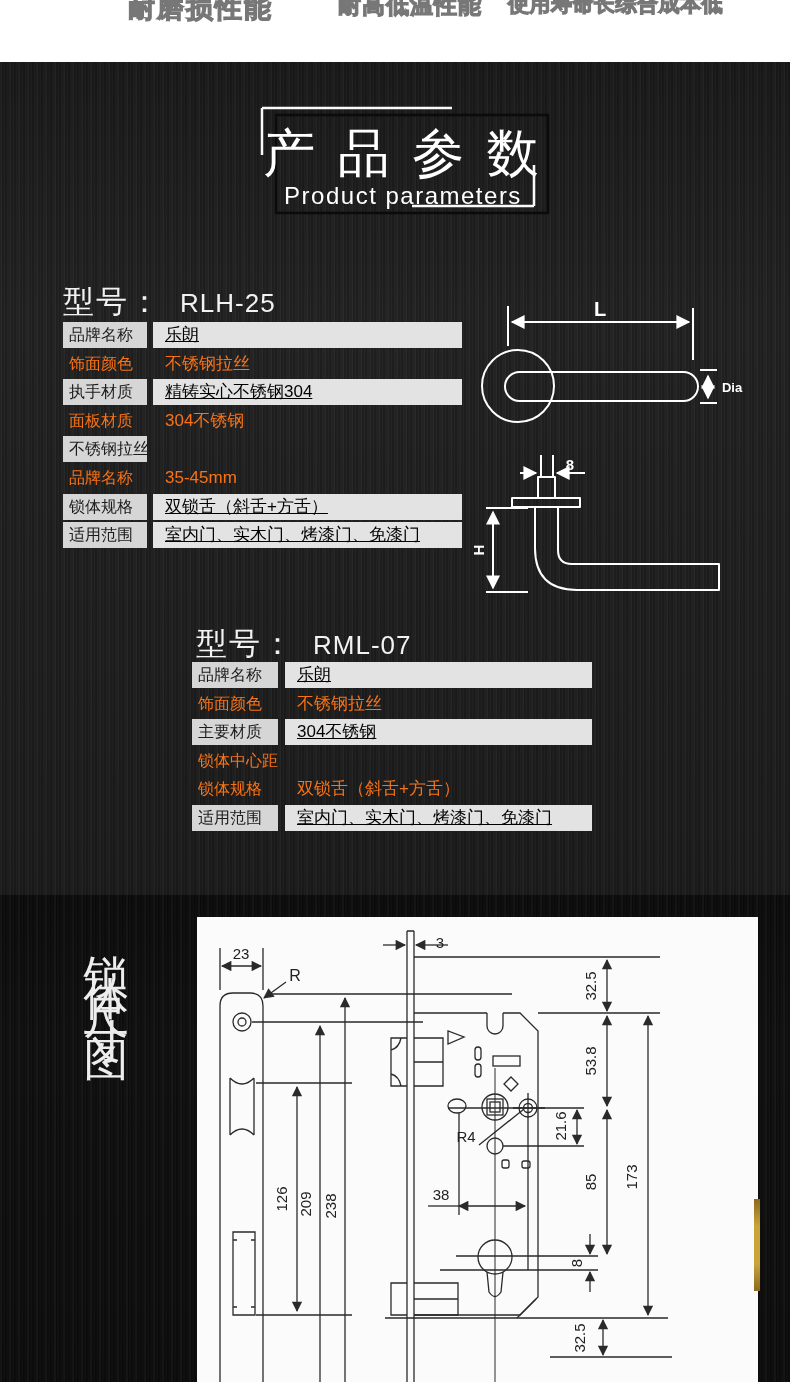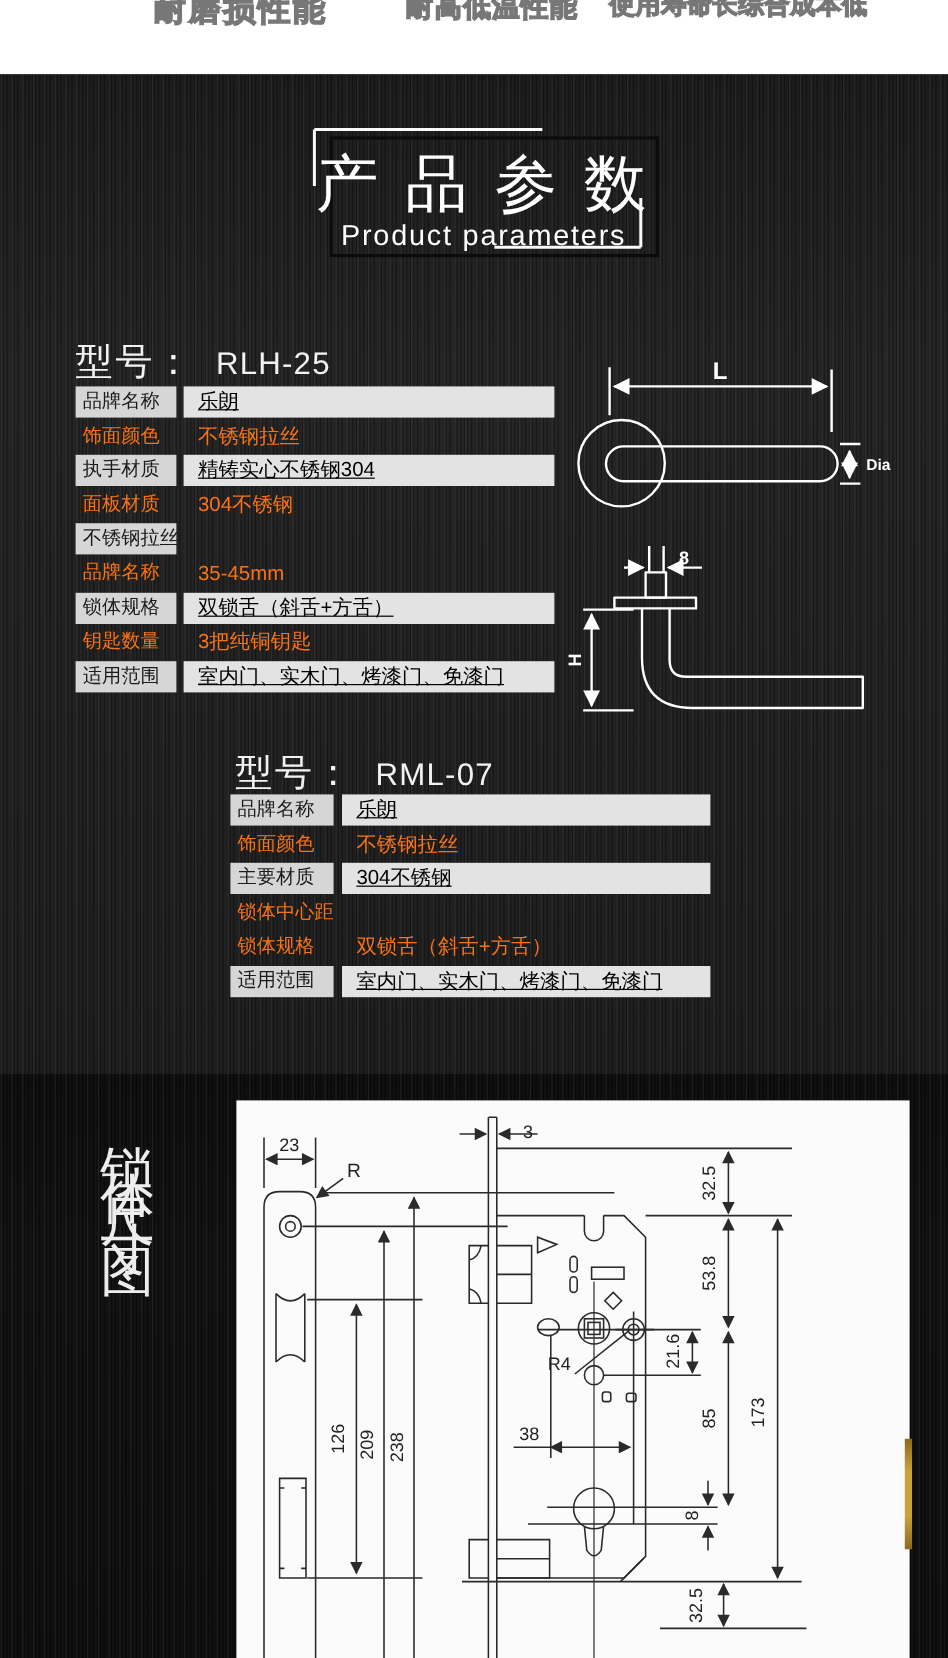--- a/index.html
+++ b/index.html
@@ -104,24 +104,20 @@
     <div class="trow light">
         <div class="tl">不锈钢拉丝</div>
       </div>
     <div class="trow dark">
         <div class="tl">品牌名称</div>
         <div class="tv">35-45mm</div>
       </div>
     <div class="trow light">
         <div class="tl">锁体规格</div>
         <div class="tv">双锁舌（斜舌+方舌）</div>
-      </div>
-    <div class="trow dark">
-        <div class="tl">钥匙数量</div>
-        <div class="tv">3把纯铜钥匙</div>
       </div>
     <div class="trow light">
         <div class="tl">适用范围</div>
         <div class="tv">室内门、实木门、烤漆门、免漆门</div>
       </div>
   </div>
 
   <svg style="position:absolute;left:470px;top:290px;" width="310" height="320" viewBox="470 290 310 320">
     <defs>
       <marker id="aw" viewBox="0 0 10 10" refX="9" refY="5" markerWidth="9" markerHeight="7" orient="auto-start-reverse">

